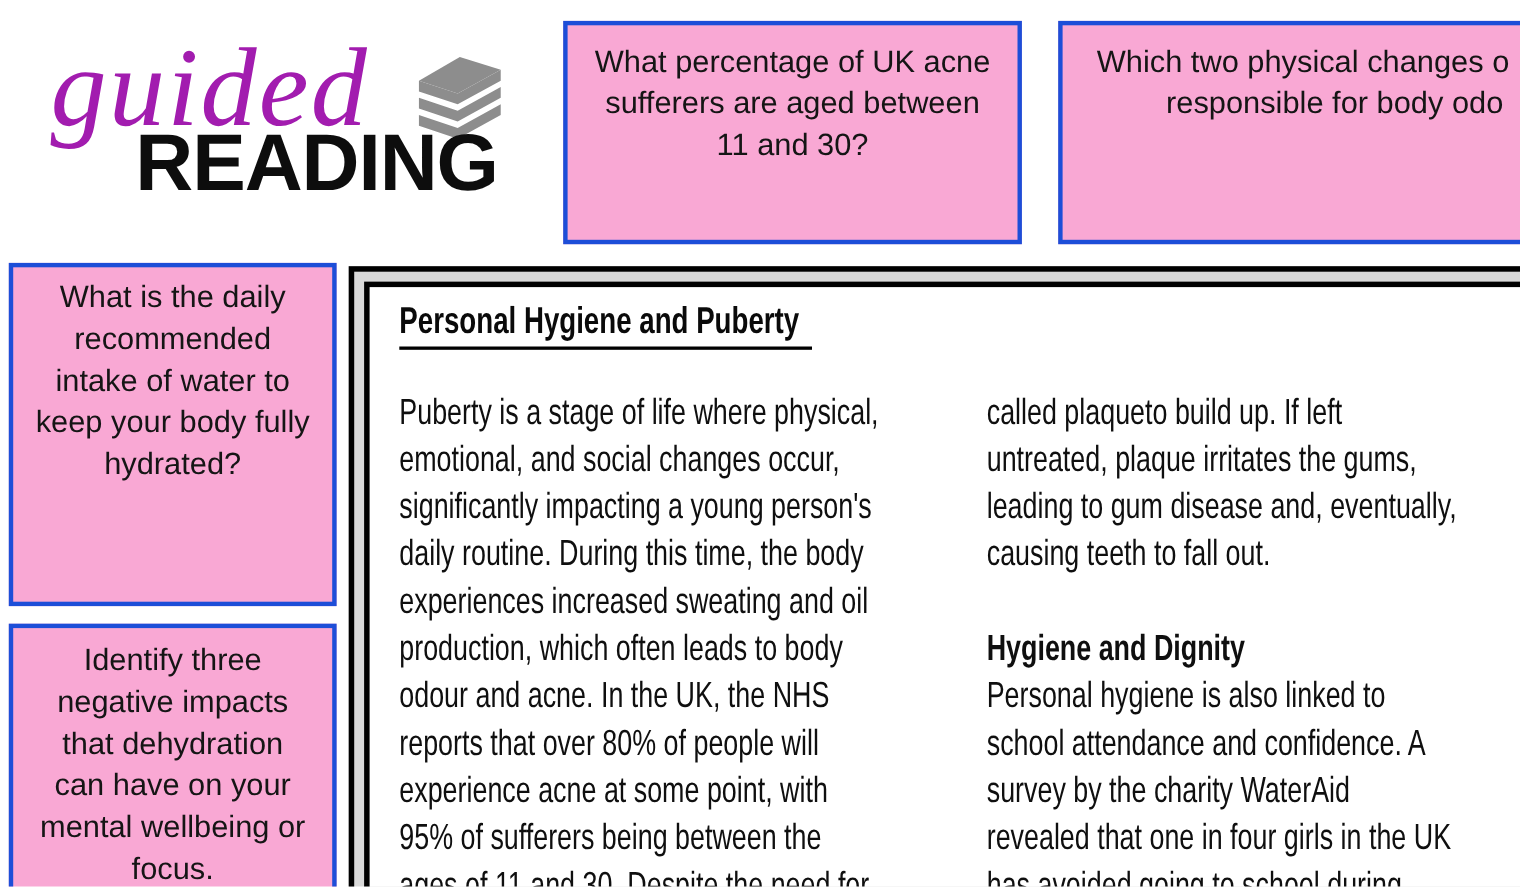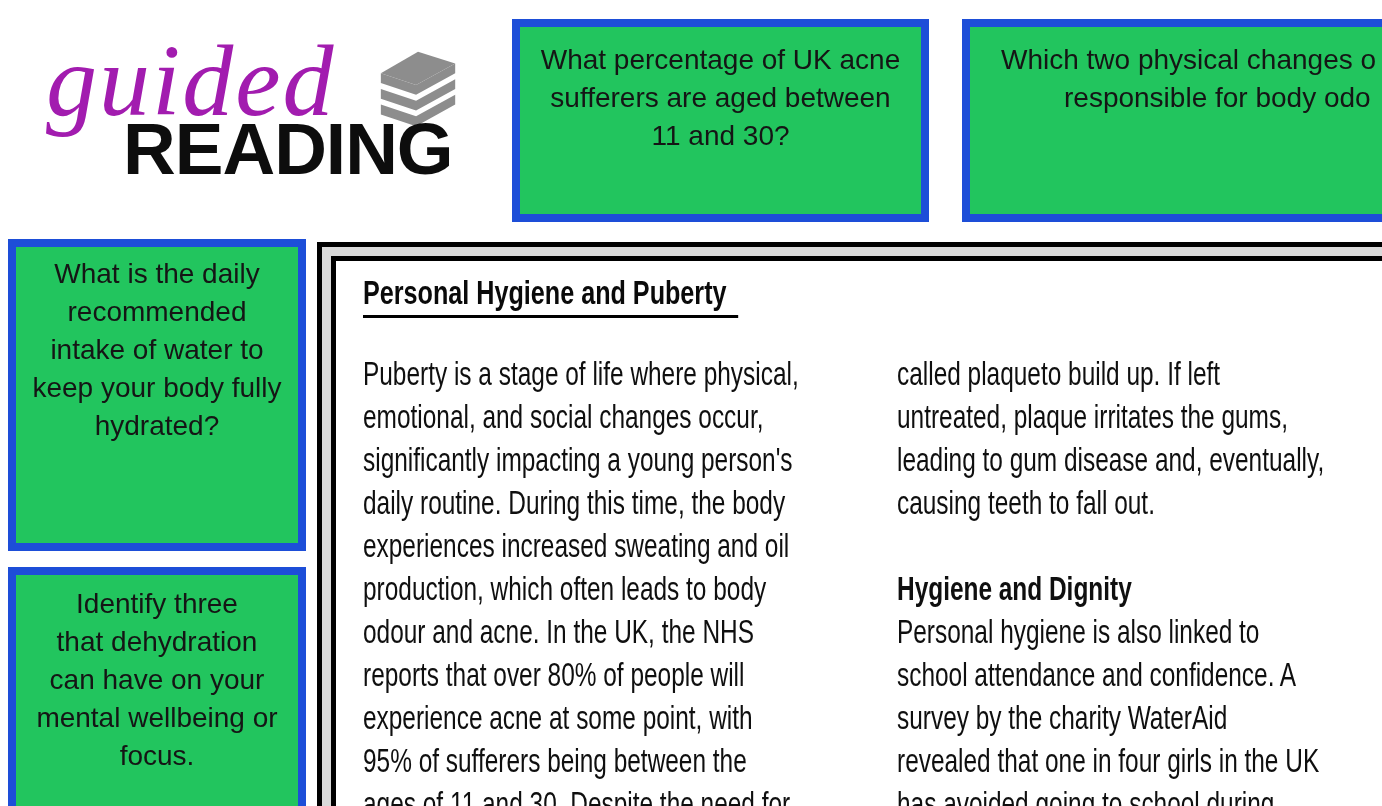--- a/index.html
+++ b/index.html
@@ -24,22 +24,22 @@
     position:absolute; left:84px; top:112px;
     font-size:73px; line-height:1; font-weight:bold; letter-spacing:-1px;
     color:#0d0d0d;
     margin-left:39px;
   }
   .logo-books { position:absolute; left:372px; top:42px; width:94px; height:90px; }
 
   
   .qbox {
     position:absolute;
-    background:#22c55e;
-    border:8px solid #1d4ed8;
+    background:#f9a8d4;
+    border:4px solid #1d4ed8;
     font-size:28px; line-height:38px;
     color:#151515;
   }
   .qlines { padding-top:14px; text-align:center; }
   .qline { height:38px; }
 
   #box-acne  { left:512px; top:19px;  width:417px; height:203px; }
   #box-odour { left:962px; top:19px;  width:470px; height:203px; }
   #box-water { left:8px;   top:239px; width:298px; height:312px; }
   #box-dehydration { left:8px; top:567px; width:298px; height:281px; }
@@ -122,20 +122,21 @@
       <div class="qline">recommended</div>
       <div class="qline">intake of water to</div>
       <div class="qline">keep your body fully</div>
       <div class="qline">hydrated?</div>
     </div>
 </div>
 
 <div class="qbox" id="box-dehydration">
   <div class="qlines">
       <div class="qline">Identify three</div>
+      <div class="qline">negative impacts</div>
       <div class="qline">that dehydration</div>
       <div class="qline">can have on your</div>
       <div class="qline">mental wellbeing or</div>
       <div class="qline">focus.</div>
     </div>
 </div>
 
 <div class="panel-outer">
   <div class="panel-inner">
     <div class="panel-title-wrap">

